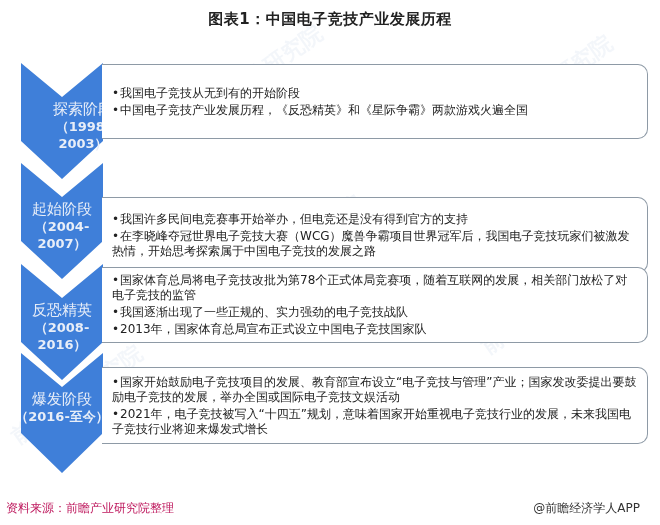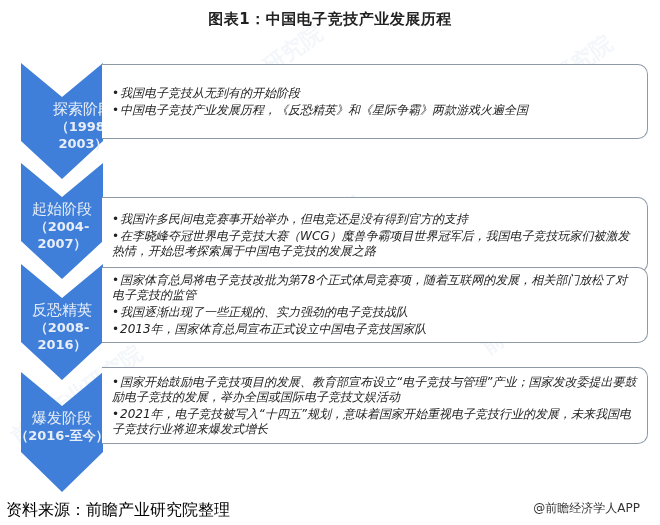--- a/index.html
+++ b/index.html
@@ -9,24 +9,24 @@
              font-size: 15px; font-weight: bold; color: #222; letter-spacing: 0.5px; }
     .chev { position: absolute; left: 21px; width: 82px; }
     .chev svg { position: absolute; left: 0; top: 0; }
     .chev .stage { position: absolute; left: 0; width: 82px; text-align: center;
                    color: #e8eef8; font-size: 14px; line-height: 17px; }
     .chev .stage .name { display: block; font-size: 15px; }
     .chev .stage .period { display: block; font-size: 13px; font-weight: bold; margin-left: -6px; width: 94px; }
     .box { position: absolute; left: 102px; width: 546px; background: #ffffff;
            border: 1px solid #8e9aa6; border-left: none; border-radius: 0 10px 10px 0;
            box-sizing: border-box; padding: 0 8px 0 10px; display: flex; flex-direction: column;
-           justify-content: center; font-size: 12px; line-height: 15px; color: #222; font-style: italic; }
+           justify-content: center; font-size: 12px; line-height: 15px; color: #222; }
     .box .pt { margin: 1px 0; }
     .box .pt .b { margin-right: 1px; }
-    .footer-left { position: absolute; left: 6px; top: 500px; font-size: 16px; color: #000000; }
+    .footer-left { position: absolute; left: 6px; top: 500px; font-size: 12px; color: #be185d; }
     .footer-right { position: absolute; right: 20px; top: 500px; font-size: 12px; color: #333; margin-left: 15px; }
     .wm { position: absolute; color: rgba(90,130,180,0.07); font-size: 22px; font-weight: bold;
           transform: rotate(-35deg); pointer-events: none; }
   </style>
 </head>
 <body>
 
 <div class="title">图表1：中国电子竞技产业发展历程</div>
 
 <div class="wm" style="left:180px;top:60px;">前瞻产业研究院</div>
@@ -71,21 +71,21 @@
     <span class="name">反恐精英</span>
     <span class="period">（2008-2016）</span>
   </div>
 </div>
 <div class="box" style="top:267px;height:76px;">
   <div class="pt"><span class="b">•</span><span>国家体育总局将电子竞技改批为第78个正式体局竞赛项，随着互联网的发展，相关部门放松了对电子竞技的监管</span></div>
   <div class="pt"><span class="b">•</span><span>我国逐渐出现了一些正规的、实力强劲的电子竞技战队</span></div>
   <div class="pt"><span class="b">•</span><span>2013年，国家体育总局宣布正式设立中国电子竞技国家队</span></div>
 </div>
 
-<div class="chev" style="top:372px;height:120px;padding-left:48px;">
+<div class="chev" style="top:353px;height:120px;padding-left:48px;">
   <svg width="82" height="120">
     <polygon points="0,0 41,34 82,0 82,80 41,120 0,80" fill="#3f7fd9"></polygon>
   </svg>
   <div class="stage" style="top:38px;">
     <span class="name">爆发阶段</span>
     <span class="period">（2016-至今）</span>
   </div>
 </div>
 <div class="box" style="top:367px;height:77px;">
   <div class="pt"><span class="b">•</span><span>国家开始鼓励电子竞技项目的发展、教育部宣布设立“电子竞技与管理”产业；国家发改委提出要鼓励电子竞技的发展，举办全国或国际电子竞技文娱活动</span></div>

